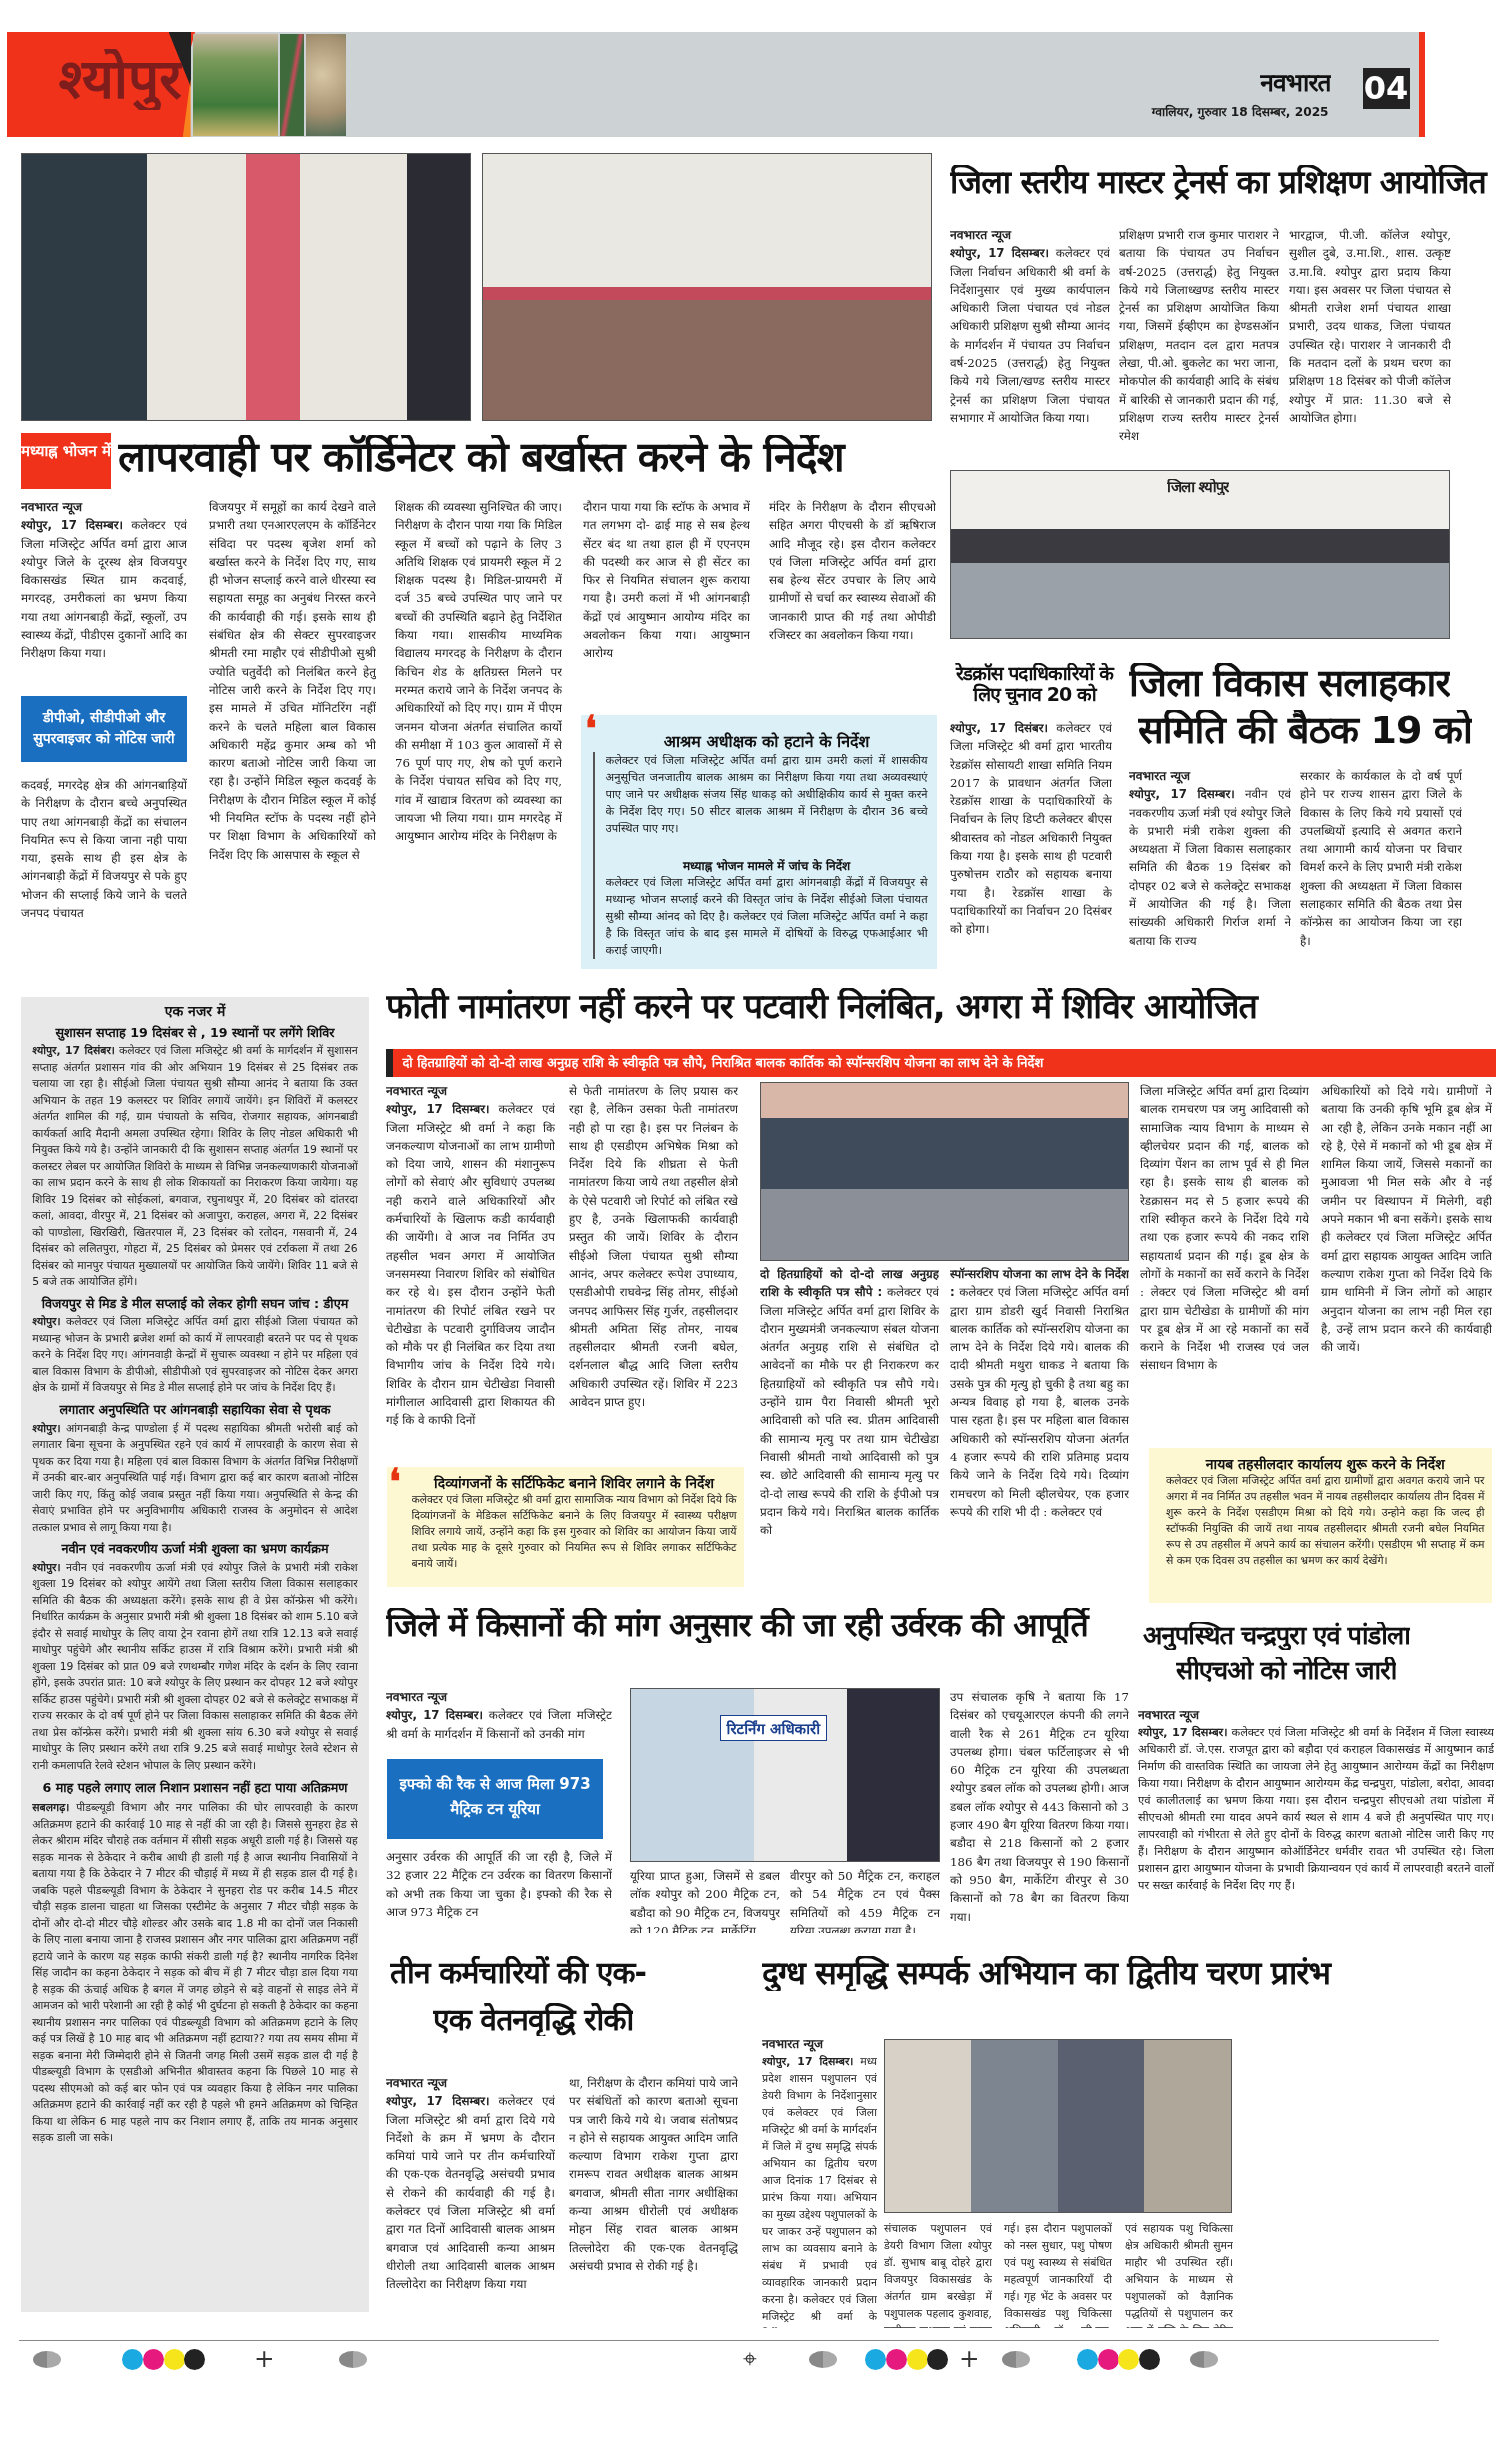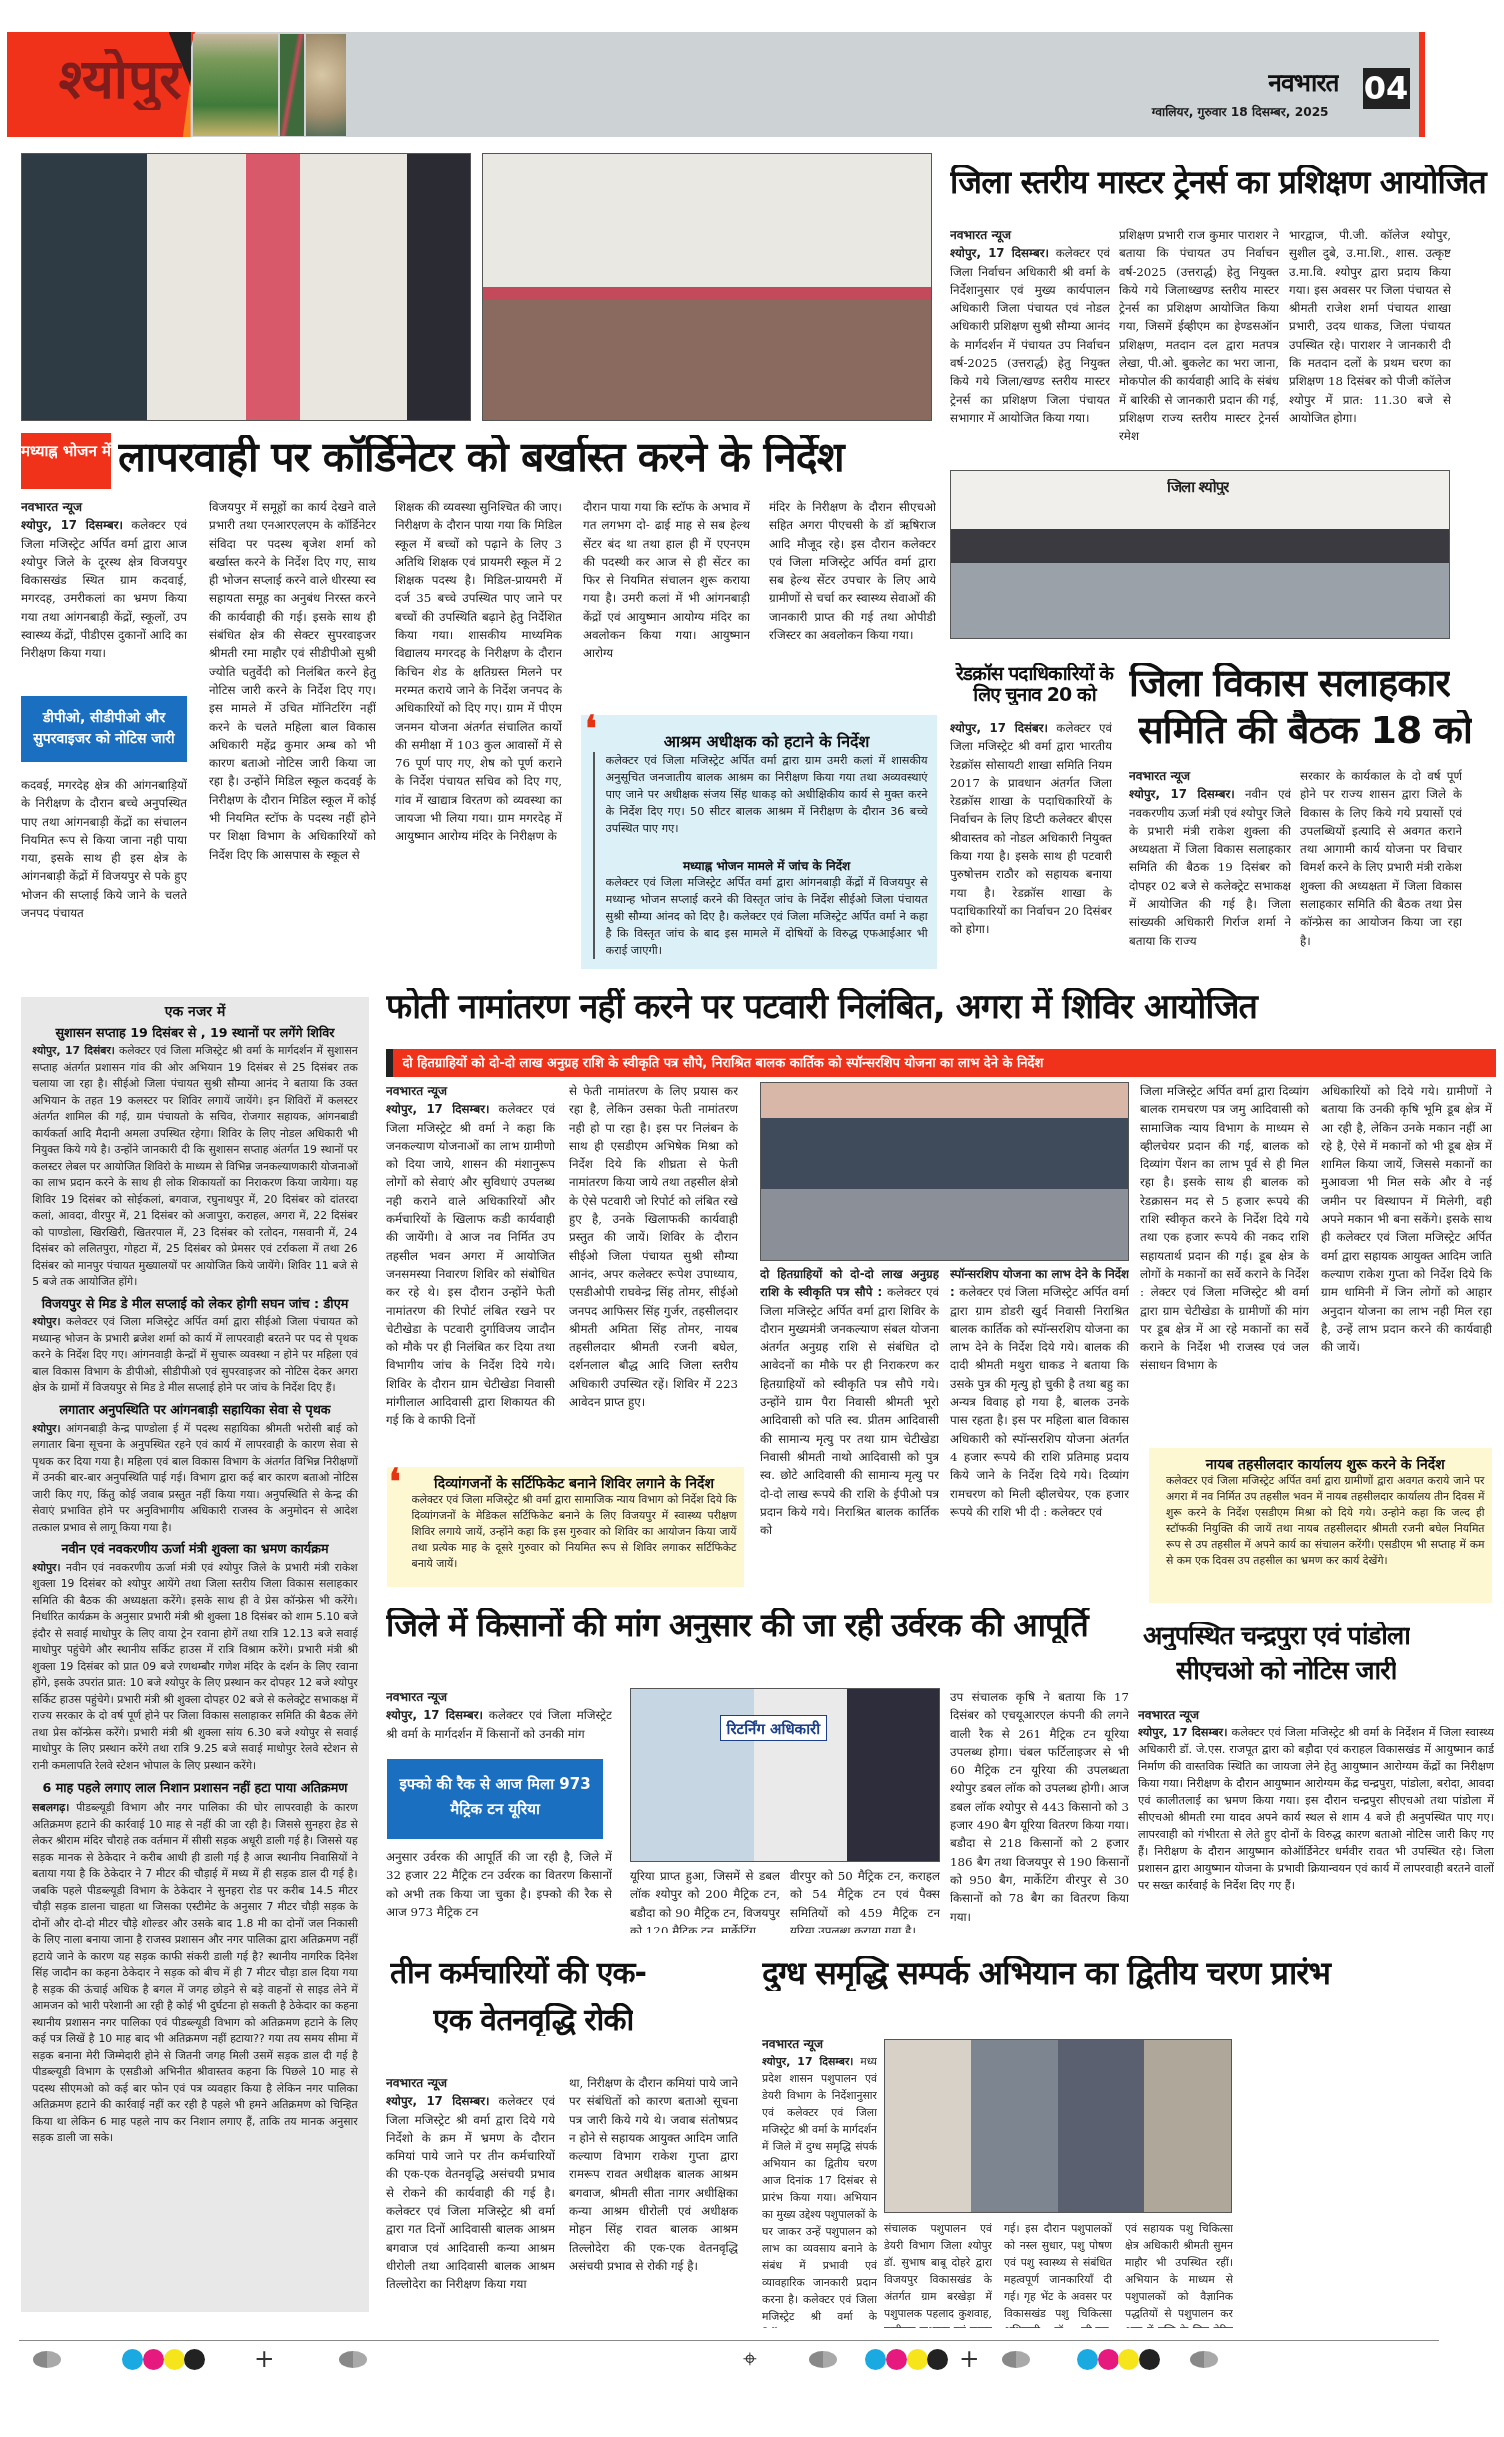--- a/index.html
+++ b/index.html
@@ -22,21 +22,21 @@
 
 <div class="abs" style="left:6.6px;top:32px;width:1418px;height:105px;background:#cdd2d5;">
   <div class="abs" style="left:0;top:0;width:183px;height:105px;background:#f0321a;"></div>
   <div class="abs" style="left:160px;top:0;width:0;height:0;border-top:105px solid #f0321a;border-right:28px solid transparent;"></div>
   <div class="abs" style="left:162px;top:0;width:22.6px;height:56px;background:#222;clip-path:polygon(0 0,100% 0,100% 100%);"></div>
   <div class="abs" style="left:171px;top:47px;width:13px;height:58px;background:#f7821e;clip-path:polygon(100% 0,100% 100%,40% 100%);"></div>
   <div class="abs hl" style="left:52px;top:17px;font-size:55px;color:#7f1d1d;letter-spacing:0">श्योपुर</div>
   <div class="abs" style="left:186px;top:1.9px;width:85px;height:102px;background:linear-gradient(180deg,#c8b8a0 0%,#7a9a5a 25%,#3f7a3a 70%,#c6b36a 100%);"></div>
   <div class="abs" style="left:273px;top:1.9px;width:24.5px;height:102px;background:linear-gradient(100deg,#3f6a3c 40%,#c94a5a 50%,#3f6a3c 60%);"></div>
   <div class="abs" style="left:299px;top:1.9px;width:40px;height:102px;background:radial-gradient(circle at 40% 40%,#d8c7a4,#a39070 60%,#4f6a55);"></div>
-  <div class="abs hl" style="right:86px;top:38px;font-size:24.5px;">नवभारत</div>
+  <div class="abs hl" style="right:94px;top:38px;font-size:24.5px;">नवभारत</div>
   <div class="abs" style="right:96px;top:71px;font-size:12.2px;font-weight:bold;font-family:'DejaVu Sans',sans-serif;white-space:nowrap">ग्वालियर, गुरुवार 18 दिसम्बर, 2025</div>
   <div class="abs" style="right:15px;top:36px;width:47px;height:41px;background:#222;color:#fff;font-size:32px;font-weight:bold;text-align:center;line-height:41px;font-family:'DejaVu Sans',sans-serif">04</div>
   <div class="abs" style="right:0;top:0;width:5.6px;height:105px;background:#f0321a"></div>
 </div>
 
 <div class="photo" style="left:21px;top:153px;width:450px;height:268px;background:linear-gradient(90deg,#2f3b44 0 28%,#e9e6e0 28% 50%,#d85a6a 50% 62%,#e9e6e0 62% 86%,#2b2b33 86%);"></div>
 <div class="photo" style="left:482px;top:153px;width:450px;height:268px;background:linear-gradient(180deg,#eae8e2 0 50%,#c24a5a 50% 55%,#8a6a5e 55% 100%);"></div>
 
 <div class="abs hl" style="left:950px;top:165px;font-size:32px;width:550px">जिला स्तरीय मास्टर ट्रेनर्स का प्रशिक्षण आयोजित</div>
 <div class="abs col" style="left:950px;top:226px;width:160px;height:259px"><span class="by">नवभारत न्यूज</span><br><b>श्योपुर, 17 दिसम्बर।</b> <span>कलेक्टर एवं जिला निर्वाचन अधिकारी श्री वर्मा के निर्देशानुसार एवं मुख्य कार्यपालन अधिकारी जिला पंचायत एवं नोडल अधिकारी प्रशिक्षण सुश्री सौम्या आनंद के मार्गदर्शन में पंचायत उप निर्वाचन वर्ष-2025 (उत्तरार्द्ध) हेतु नियुक्त किये गये जिला/खण्ड स्तरीय मास्टर ट्रेनर्स का प्रशिक्षण जिला पंचायत सभागार में आयोजित किया गया।</span></div>
@@ -61,21 +61,21 @@
   <div class="boxtitle" style="font-size:12px;margin-top:20px">मध्याह्न भोजन मामले में जांच के निर्देश</div>
   <div class="col" style="font-size:11.3px;line-height:17px;font-family:'DejaVu Sans',sans-serif">कलेक्टर एवं जिला मजिस्ट्रेट अर्पित वर्मा द्वारा आंगनबाड़ी केंद्रों में विजयपुर से मध्यान्ह भोजन सप्लाई करने की विस्तृत जांच के निर्देश सीईओ जिला पंचायत सुश्री सौम्या आंनद को दिए है। कलेक्टर एवं जिला मजिस्ट्रेट अर्पित वर्मा ने कहा है कि विस्तृत जांच के बाद इस मामले में दोषियों के विरुद्ध एफआईआर भी कराई जाएगी।</div>
 </div>
 <div class="quote" style="left:585px;top:707px">❛</div>
 <div class="vline" style="left:593px;top:752px;height:207px"></div>
 
 <div class="abs hl" style="left:950px;top:663px;width:169px;font-size:19px;white-space:normal;text-align:center">रेडक्रॉस पदाधिकारियों के लिए चुनाव 20 को</div>
 <div class="abs col" style="left:950px;top:719px;width:162px;height:268px"><b>श्योपुर, 17 दिसंबर।</b> <span>कलेक्टर एवं जिला मजिस्ट्रेट श्री वर्मा द्वारा भारतीय रेडक्रॉस सोसायटी शाखा समिति नियम 2017 के प्रावधान अंतर्गत जिला रेडक्रॉस शाखा के पदाधिकारियों के निर्वाचन के लिए डिप्टी कलेक्टर बीएस श्रीवास्तव को नोडल अधिकारी नियुक्त किया गया है। इसके साथ ही पटवारी पुरुषोत्तम राठौर को सहायक बनाया गया है। रेडक्रॉस शाखा के पदाधिकारियों का निर्वाचन 20 दिसंबर को होगा।</span></div>
 
 <div class="abs hl" style="left:1129px;top:663px;font-size:38px">जिला विकास सलाहकार</div>
-<div class="abs hl" style="left:1138px;top:710px;font-size:38px">समिति की बैठक 18 को</div>
+<div class="abs hl" style="left:1138px;top:710px;font-size:38px">समिति की बैठक 19 को</div>
 <div class="abs col" style="left:1129px;top:767px;width:162px;height:221px"><span class="by">नवभारत न्यूज</span><br><b>श्योपुर, 17 दिसम्बर।</b> <span>नवीन एवं नवकरणीय ऊर्जा मंत्री एवं श्योपुर जिले के प्रभारी मंत्री राकेश शुक्ला की अध्यक्षता में जिला विकास सलाहकार समिति की बैठक 19 दिसंबर को दोपहर 02 बजे से कलेक्ट्रेट सभाकक्ष में आयोजित की गई है। जिला सांख्यकी अधिकारी गिर्राज शर्मा ने बताया कि राज्य</span></div>
 <div class="abs col" style="left:1300px;top:767px;width:162px;height:221px">सरकार के कार्यकाल के दो वर्ष पूर्ण होने पर राज्य शासन द्वारा जिले के विकास के लिए किये गये प्रयासों एवं उपलब्धियों इत्यादि से अवगत कराने तथा आगामी कार्य योजना पर विचार विमर्श करने के लिए प्रभारी मंत्री राकेश शुक्ला की अध्यक्षता में जिला विकास सलाहकार समिति की बैठक तथा प्रेस कॉन्फ्रेस का आयोजन किया जा रहा है।</div>
 
 <div class="box" style="left:21px;top:997px;width:348px;height:1315px;background:#e8e8e8;padding:3.8px 11.3px">
   <div class="boxtitle" style="font-size:14px">एक नजर में</div>
   <div>
     <div class="boxtitle" style="font-size:12.7px;margin:2.8px 0">सुशासन सप्ताह 19 दिसंबर से , 19 स्थानों पर लगेंगे शिविर</div>
     <div class="col" style="font-size:10.8px;line-height:16.5px;font-family:'DejaVu Sans',sans-serif"><b>श्योपुर, 17 दिसंबर।</b> <span>कलेक्टर एवं जिला मजिस्ट्रेट श्री वर्मा के मार्गदर्शन में सुशासन सप्ताह अंतर्गत प्रशासन गांव की ओर अभियान 19 दिसंबर से 25 दिसंबर तक चलाया जा रहा है। सीईओ जिला पंचायत सुश्री सौम्या आनंद ने बताया कि उक्त अभियान के तहत 19 कलस्टर पर शिविर लगायें जायेंगे। इन शिविरों में कलस्टर अंतर्गत शामिल की गई, ग्राम पंचायतो के सचिव, रोजगार सहायक, आंगनबाडी कार्यकर्ता आदि मैदानी अमला उपस्थित रहेगा। शिविर के लिए नोडल अधिकारी भी नियुक्त किये गये है। उन्होंने जानकारी दी कि सुशासन सप्ताह अंतर्गत 19 स्थानों पर कलस्टर लेबल पर आयोजित शिविरो के माध्यम से विभिन्न जनकल्याणकारी योजनाओं का लाभ प्रदान करने के साथ ही लोक शिकायतों का निराकरण किया जायेगा। यह शिविर 19 दिसंबर को सोईकलां, बगवाज, रघुनाथपुर में, 20 दिसंबर को दांतरदा कलां, आवदा, वीरपुर में, 21 दिसंबर को अजापुरा, कराहल, अगरा में, 22 दिसंबर को पाण्डोला, खिरखिरी, खितरपाल में, 23 दिसंबर को रतोदन, गसवानी में, 24 दिसंबर को ललितपुरा, गोहटा में, 25 दिसंबर को प्रेमसर एवं टर्राकला में तथा 26 दिसंबर को मानपुर पंचायत मुख्यालयों पर आयोजित किये जायेंगे। शिविर 11 बजे से 5 बजे तक आयोजित होंगे।</span></div>
   </div>
   <div>

